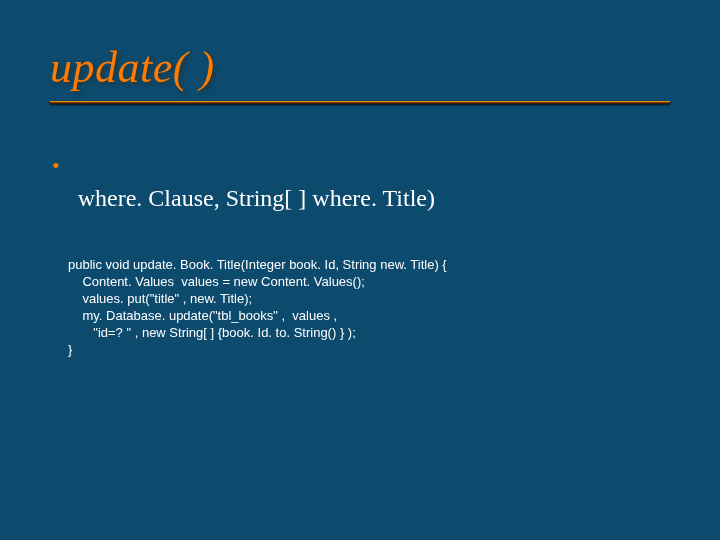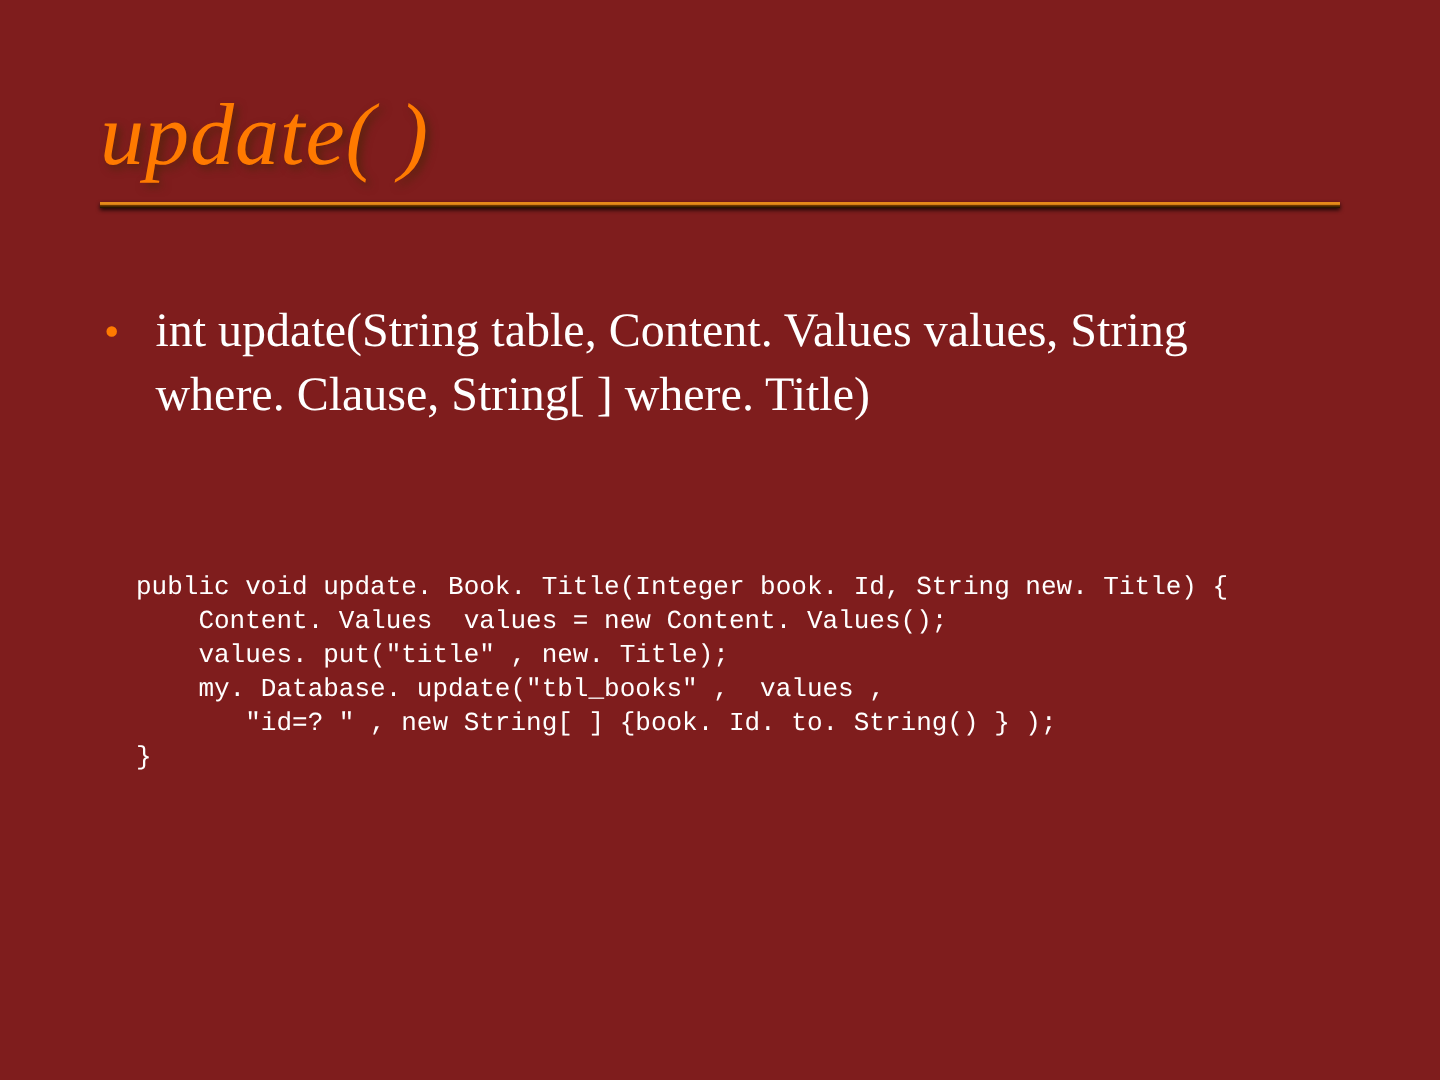--- a/index.html
+++ b/index.html
@@ -7,21 +7,21 @@
     padding: 0;
     width: 720px;
     height: 540px;
     background: #000;
     font-family: "Times New Roman", Times, serif;
     overflow: hidden;
   }
   .slide {
     width: 720px;
     height: 540px;
-    background: #7f1d1d;
+    background: #0c4a6e;
     position: relative;
     box-sizing: border-box;
     padding: 30px 50px 36px 50px;
   }
   .title {
     color: #ff7a00;
     font-style: italic;
     font-size: 44px;
     font-weight: 400;
     margin: 12px 0 6px 0;
@@ -51,42 +51,42 @@
     line-height: 32px;
     padding-left: 2px;
   }
   .bullet-text {
     color: #fff;
     font-size: 24px;
     line-height: 32px;
     font-family: "Times New Roman", Times, serif;
   }
   .code-block {
-    margin-top: 71px;
+    margin-top: 42px;
     margin-left: 18px;
     color: #fff;
-    font-family: Liberation Mono, monospace;
+    font-family: Liberation Sans, sans-serif;
     font-size: 13px;
     line-height: 17px;
     white-space: pre;
   }
 </style>
 </head>
 <body>
 
 <div class="slide">
 
   <div class="title">update( )</div>
   <div class="rule"></div>
 
   <div class="bullet-block">
     <div class="bullet-row">
       <div class="bullet-dot">•</div>
       <div class="bullet-text">
-        <span>int  update(String table, Content. Values values, String</span><br>
+        <br>
         <span>where. Clause, String[ ] where. Title)</span>
       </div>
     </div>
   </div>
 
   <div class="code-block"><span>public void update. Book. Title(Integer book. Id, String new. Title) {</span>
 <span>    Content. Values  values = new Content. Values();</span>
 <span>    values. put("title" , new. Title);</span>
 <span>    my. Database. update("tbl_books" ,  values ,</span>
 <span>       "id=? " , new String[ ] {book. Id. to. String() } );</span>

